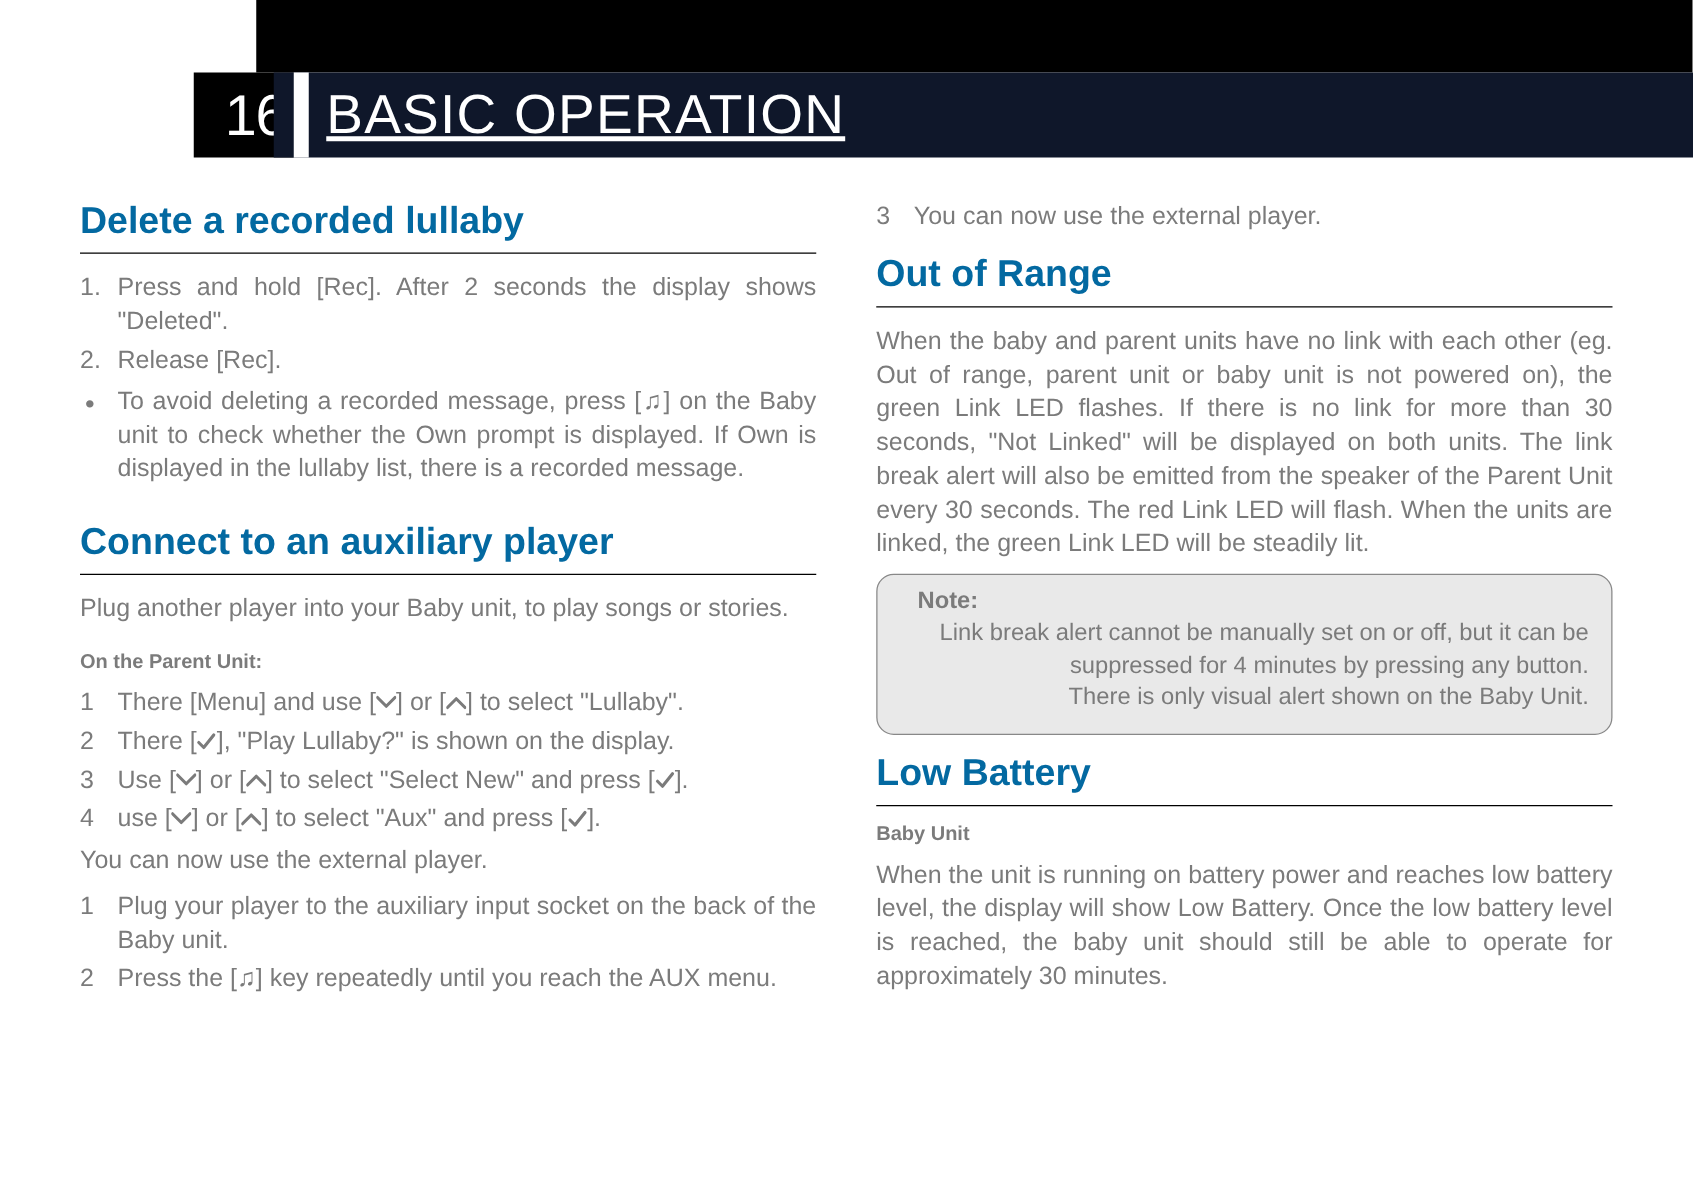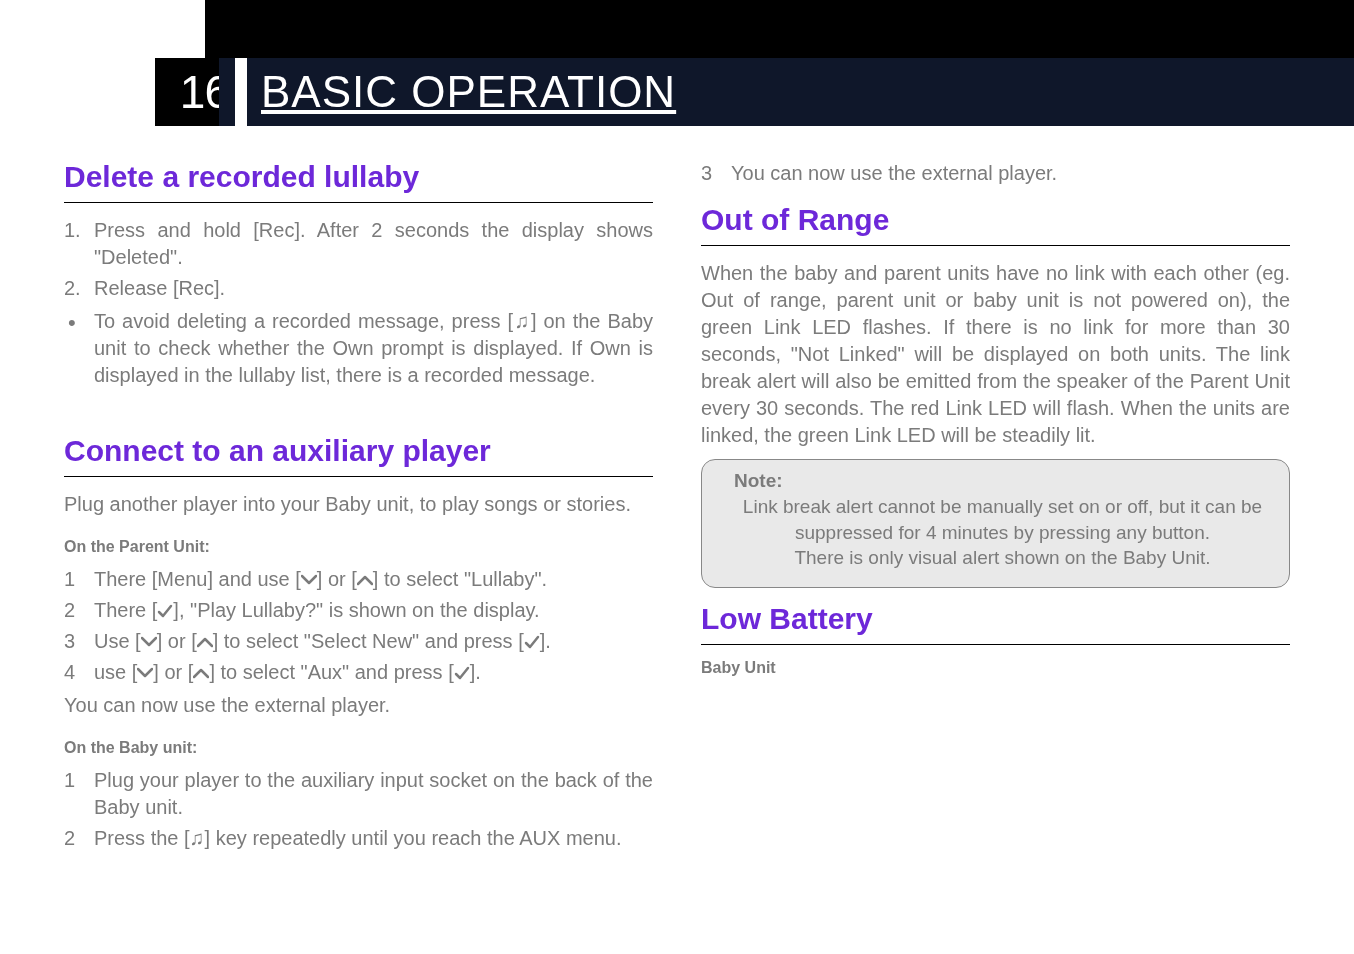--- a/index.html
+++ b/index.html
@@ -81,21 +81,21 @@
     width: 1226px;
     display: flex;
     gap: 48px;
   }
   .col {
     flex: 1;
     min-width: 0;
   }
 
   h2 {
-    color: #6d28d9;
+    color: #0369a1;
     font-size: 30px;
     font-weight: bold;
     border-bottom: 1.5px solid #000;
     padding-bottom: 8px;
     margin-bottom: 14px;
   }
 
   h3.sub {
     color: #7b7b7b;
     font-size: 16px;
@@ -128,21 +128,21 @@
     top: 0;
     color: #7b7b7b;
   }
 
   ul.bulleted {
     list-style: none;
   }
   ul.bulleted li {
     position: relative;
     padding-left: 30px;
-    margin-bottom: 21px;
+    margin-bottom: 4px;
   }
   ul.bulleted li::before {
     content: "•";
     position: absolute;
     left: 4px;
     top: 0;
     color: #7b7b7b;
     font-size: 22px;
   }
 
@@ -158,21 +158,21 @@
   .note-box .note-label {
     font-weight: bold;
     color: #7b7b7b;
     font-size: 19px;
     margin-bottom: 2px;
   }
   .note-box .note-text {
     color: #7b7b7b;
     font-size: 19px;
     line-height: 1.35;
-    text-align: center;
+    text-align: right;
   }
 
   
   .icon {
     display: inline-flex;
     vertical-align: middle;
     width: 16px;
     height: 16px;
     position: relative;
     top: -1px;
@@ -279,21 +279,20 @@
             </span><span>] to select "Aux" and press [</span><span class="icon">
               <svg viewBox="0 0 16 16">
                 <use href="#check"></use>
               </svg>
             </span><span>].</span>
         </span>
       </li>
     </ol>
     <p style="text-align:left">You can now use the external player.</p>
 
-    <h3 class="sub">On the Baby unit:</h3>
     <ol class="numbered">
       <li><span class="marker">1</span><span>Plug your player to the auxiliary input socket on the back of the Baby unit.</span></li>
       <li><span class="marker">2</span><span>Press the [♫] key repeatedly until you reach the AUX menu.</span></li>
     </ol>
 
   </div>
 
   <div class="col">
 
     <ol class="numbered">
@@ -307,16 +306,17 @@
 
     <div class="note-box">
       <div class="note-label">Note:</div>
       <div class="note-text">Link break alert cannot be manually set on or off, but it can be suppressed for 4 minutes by pressing any button.</div>
       <div class="note-text">There is only visual alert shown on the Baby Unit.</div>
     </div>
 
     <h2>Low Battery</h2>
 
     <h3 class="sub" style="margin-top:8px">Baby Unit</h3>
+    <p>When the unit is running on battery power and reaches low battery level, the display will show Low Battery. Once the low battery level is reached, the baby unit should still be able to operate for approximately 30 minutes.</p>
 
   </div>
 
 </div>
 
 </body></html>

